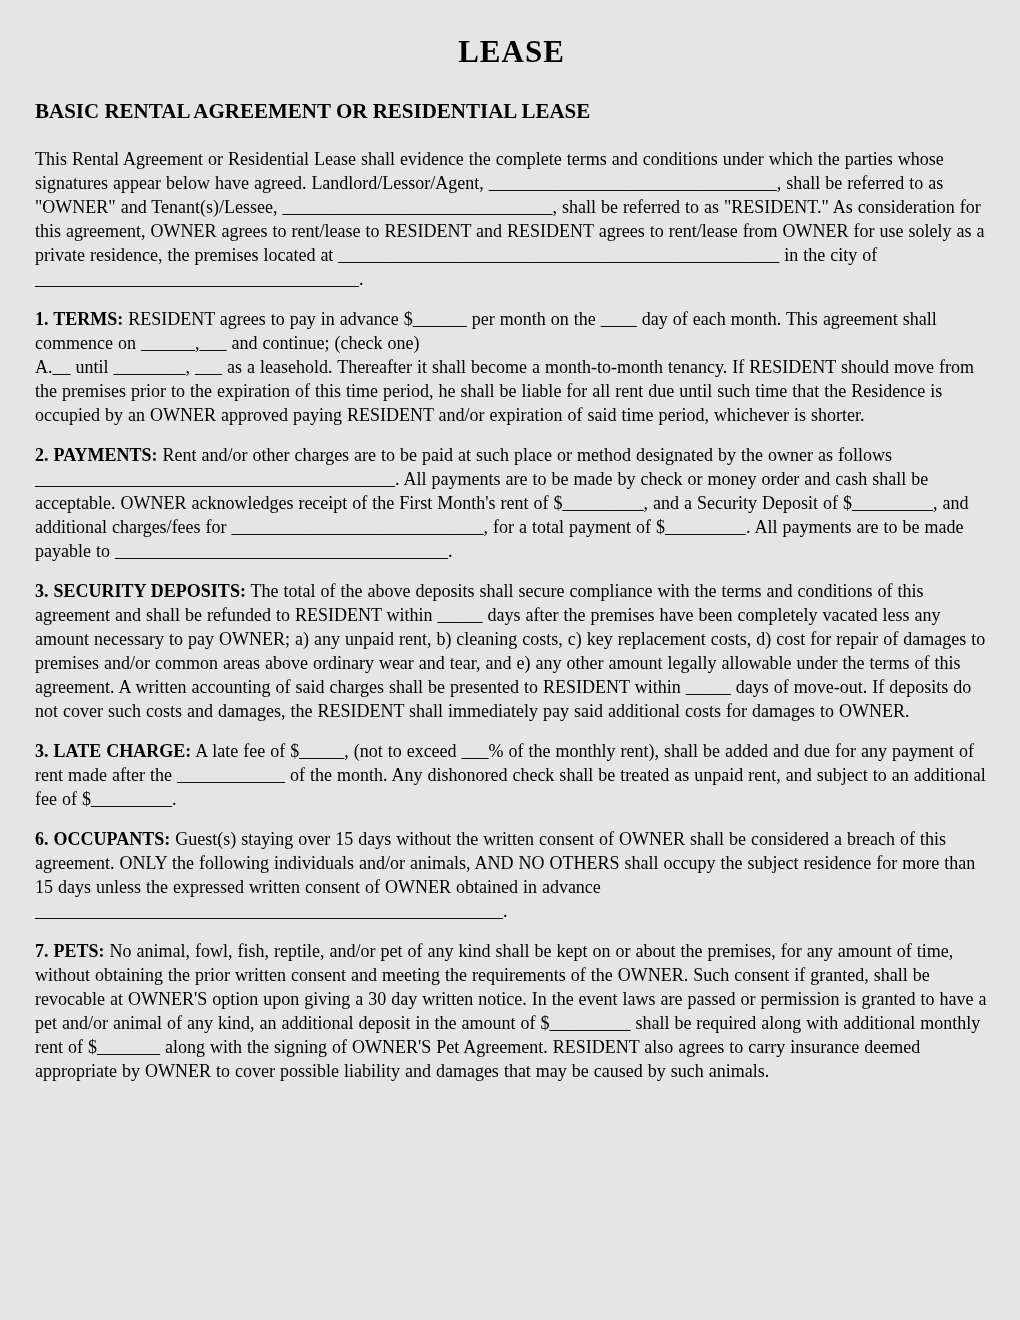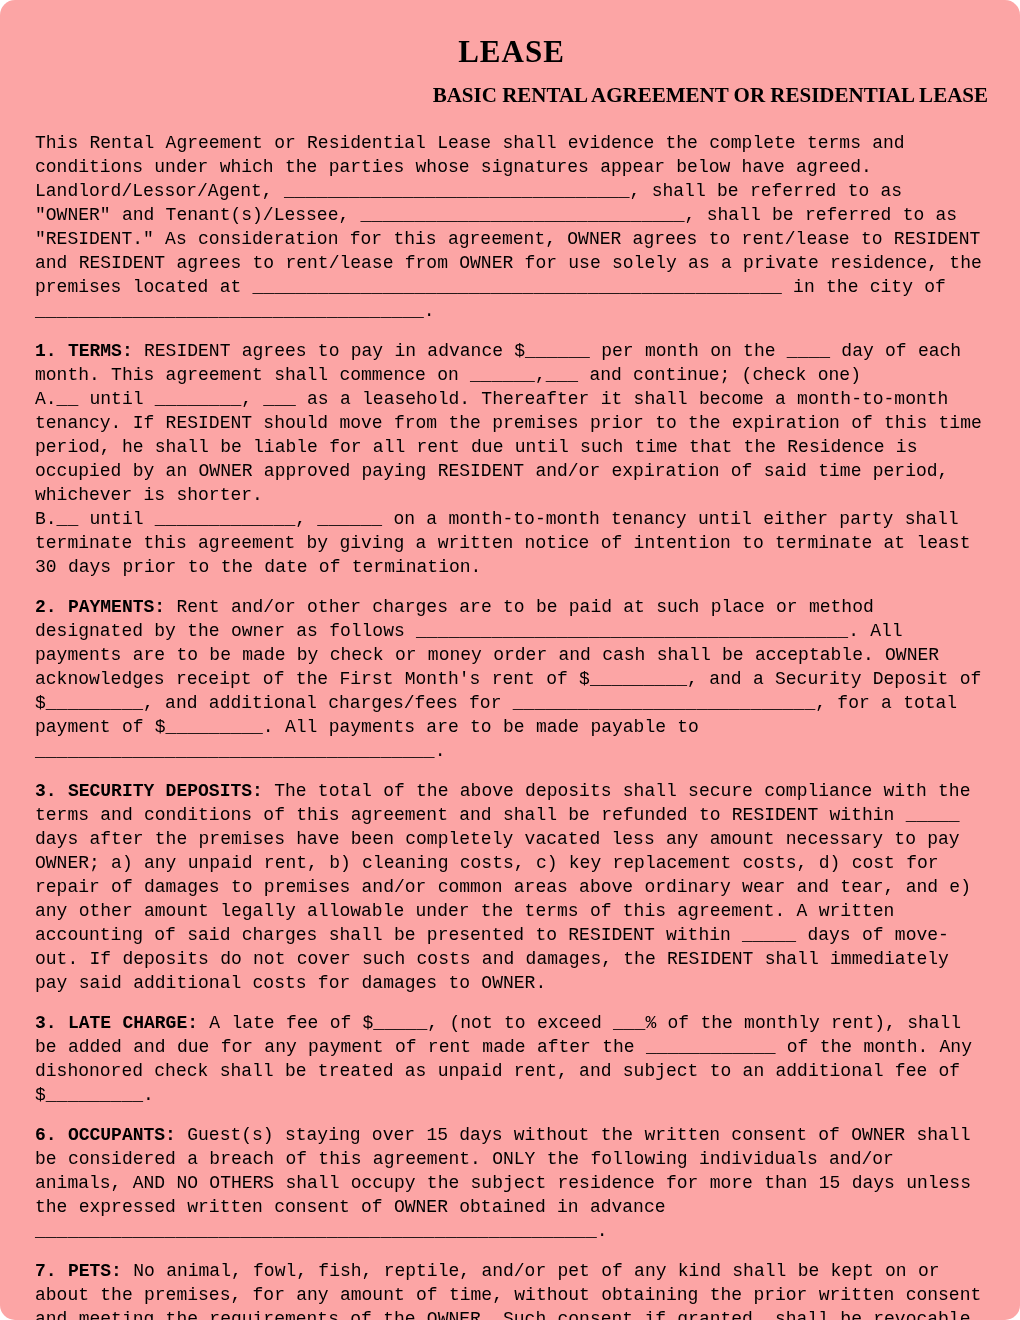--- a/index.html
+++ b/index.html
@@ -7,64 +7,61 @@
   body {
     width: 1020px;
     height: 1320px;
     font-family: "Liberation Serif", "DejaVu Serif", serif;
     color: #000000;
     overflow: hidden;
   }
   .page {
     width: 1020px;
     height: 1320px;
-    background: #fca5a5;
+    background: #e5e5e5;
     padding: 24px 32px 0 35px;
     overflow: hidden;
-    border-radius: 15px;
   }
   .title {
     font-size: 31px;
     line-height: 1.15;
     font-weight: bold;
     text-align: center;
     letter-spacing: 1px;
     margin-top: 10px;
   }
   .subtitle {
     font-size: 21px;
     line-height: 1.15;
     font-weight: bold;
-    text-align: right;
-    margin-top: 13px;
+    text-align: left;
+    margin-top: 29px;
   }
   .para {
     font-size: 18px;
     line-height: 24px;
     text-align: left;
     word-spacing: 0.5px;
-    font-family: Liberation Mono, monospace;
   }
   .intro { margin-top: 24px; }
   .section { margin-top: 16px; }
   .section p { margin: 0; }
   .sec-heading { font-weight: bold; }
 </style>
 </head>
 <body>
 
 <div class="page">
   <h1 class="title">LEASE</h1>
   <h2 class="subtitle">BASIC RENTAL AGREEMENT OR RESIDENTIAL LEASE</h2>
   <p class="para intro">This Rental Agreement or Residential Lease shall evidence the complete terms and conditions under which the parties whose signatures appear below have agreed. Landlord/Lessor/Agent, ________________________________, shall be referred to as "OWNER" and Tenant(s)/Lessee, ______________________________, shall be referred to as "RESIDENT." As consideration for this agreement, OWNER agrees to rent/lease to RESIDENT and RESIDENT agrees to rent/lease from OWNER for use solely as a private residence, the premises located at _________________________________________________ in the city of ____________________________________.</p>
   <div id="sections">
       <div class="section para">
         <p><span class="sec-heading">1. TERMS:</span> RESIDENT agrees to pay in advance $______ per month on the ____ day of each month. This agreement shall commence on ______,___ and continue; (check one)</p>
         <p>A.__ until ________, ___ as a leasehold. Thereafter it shall become a month-to-month tenancy. If RESIDENT should move from the premises prior to the expiration of this time period, he shall be liable for all rent due until such time that the Residence is occupied by an OWNER approved paying RESIDENT and/or expiration of said time period, whichever is shorter.</p>
-        <p>B.__ until _____________, ______ on a month-to-month tenancy until either party shall terminate this agreement by giving a written notice of intention to terminate at least 30 days prior to the date of termination.</p>
       </div>
       <div class="section para">
         <p><span class="sec-heading">2. PAYMENTS:</span> Rent and/or other charges are to be paid at such place or method designated by the owner as follows ________________________________________. All payments are to be made by check or money order and cash shall be acceptable. OWNER acknowledges receipt of the First Month's rent of $_________, and a Security Deposit of $_________, and additional charges/fees for ____________________________, for a total payment of $_________. All payments are to be made payable to _____________________________________.</p>
       </div>
       <div class="section para">
         <p><span class="sec-heading">3. SECURITY DEPOSITS:</span> The total of the above deposits shall secure compliance with the terms and conditions of this agreement and shall be refunded to RESIDENT within _____ days after the premises have been completely vacated less any amount necessary to pay OWNER; a) any unpaid rent, b) cleaning costs, c) key replacement costs, d) cost for repair of damages to premises and/or common areas above ordinary wear and tear, and e) any other amount legally allowable under the terms of this agreement. A written accounting of said charges shall be presented to RESIDENT within _____ days of move-out. If deposits do not cover such costs and damages, the RESIDENT shall immediately pay said additional costs for damages to OWNER.</p>
       </div>
       <div class="section para">
         <p><span class="sec-heading">3. LATE CHARGE:</span> A late fee of $_____, (not to exceed ___% of the monthly rent), shall be added and due for any payment of rent made after the ____________ of the month. Any dishonored check shall be treated as unpaid rent, and subject to an additional fee of $_________.</p>
       </div>

